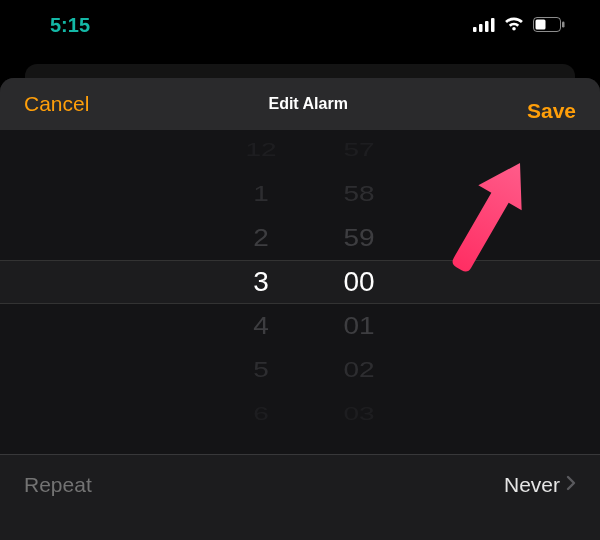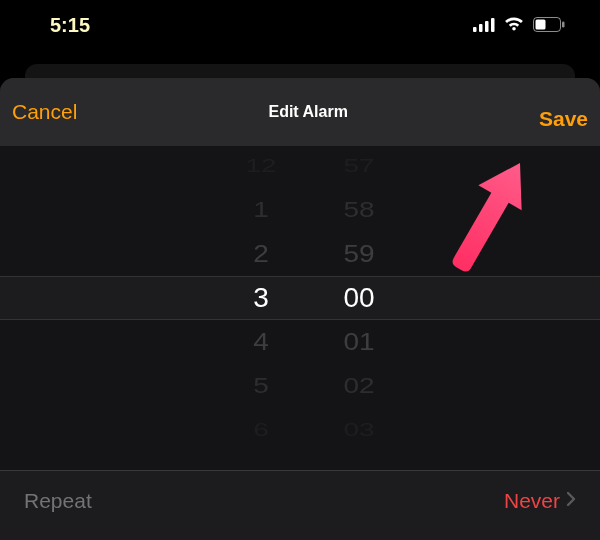--- a/index.html
+++ b/index.html
@@ -4,21 +4,21 @@
 <style>
   * { box-sizing: border-box; margin: 0; padding: 0; }
   html, body { width: 600px; height: 540px; background: #000; font-family: -apple-system, "Helvetica Neue", Arial, sans-serif; overflow: hidden; }
   
   .status-bar {
     height: 50px;
     display: flex;
     align-items: center;
     justify-content: space-between;
     padding: 0 35px 0 50px;
-    color: #fef9c3;
+    color: #14b8a6;
     font-weight: 600;
     font-size: 20px;
   }
   .status-right { display: flex; align-items: center; gap: 8px; }
   
   .sheet-bg-hint {
     position: absolute;
     top: 64px;
     left: 25px;
     right: 25px;
@@ -32,25 +32,25 @@
     top: 78px;
     left: 0;
     right: 0;
     bottom: 0;
     background: #1c1c1e;
     border-radius: 14px 14px 0 0;
     overflow: hidden;
   }
   
   .nav-bar {
-    height: 68px;
+    height: 52px;
     display: flex;
     align-items: center;
     justify-content: space-between;
-    padding: 0 12px;
+    padding: 0 24px;
     background: #2a2a2c;
   }
   .nav-cancel, .nav-save {
     color: #ff9f0a;
     font-size: 21px;
     background: none;
     border: none;
     cursor: pointer;
   }
   .nav-save { font-weight: 700; margin-top: 13px; }
@@ -106,21 +106,21 @@
     display: flex;
     align-items: center;
     justify-content: space-between;
     padding: 0 24px;
     height: 60px;
     background: #1c1c1e;
     border-top: 0.5px solid #38383a;
   }
   .row-label { color: #737373; font-size: 21px; }
   .row-right { display: flex; align-items: center; gap: 6px; }
-  .row-value { color: #ef4444; font-size: 21px; }
+  .row-value { color: #e5e5e5; font-size: 21px; }
   .chevron { color: #5a5a5e; }
   
   .arrow-annotation {
     position: absolute;
     top: 135px;
     left: 430px;
     pointer-events: none;
   }
 </style>
 </head>

